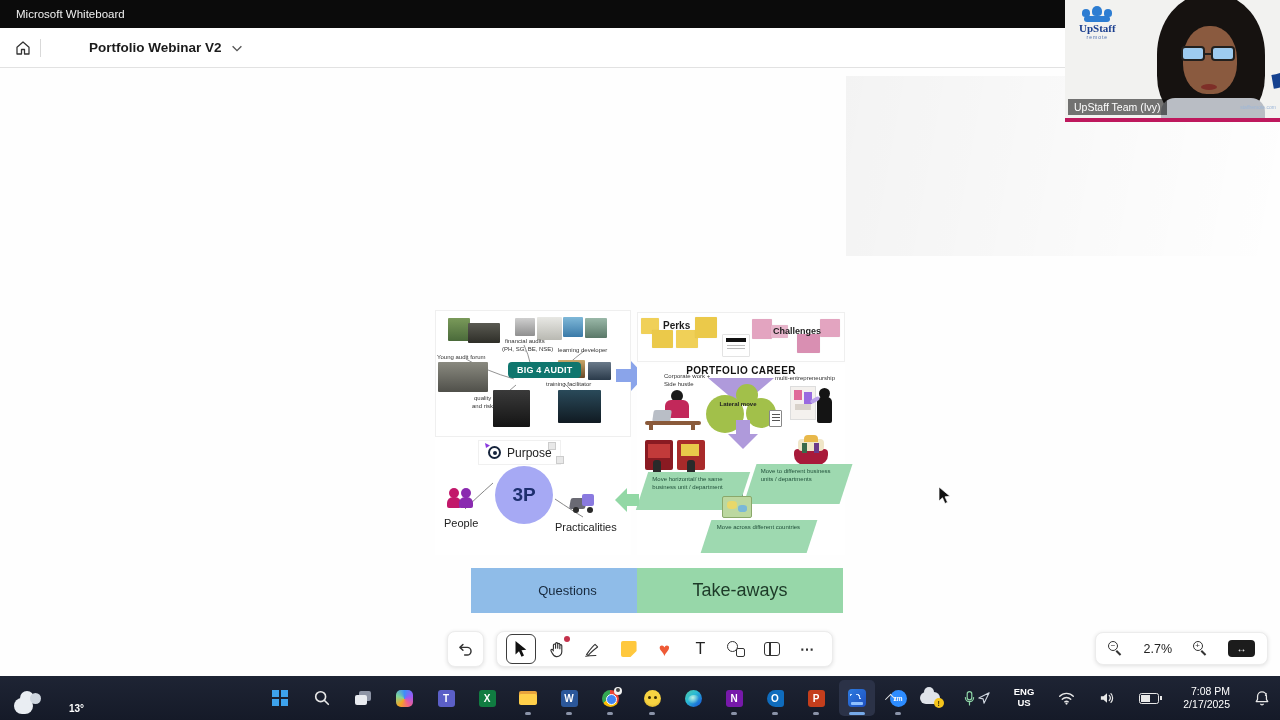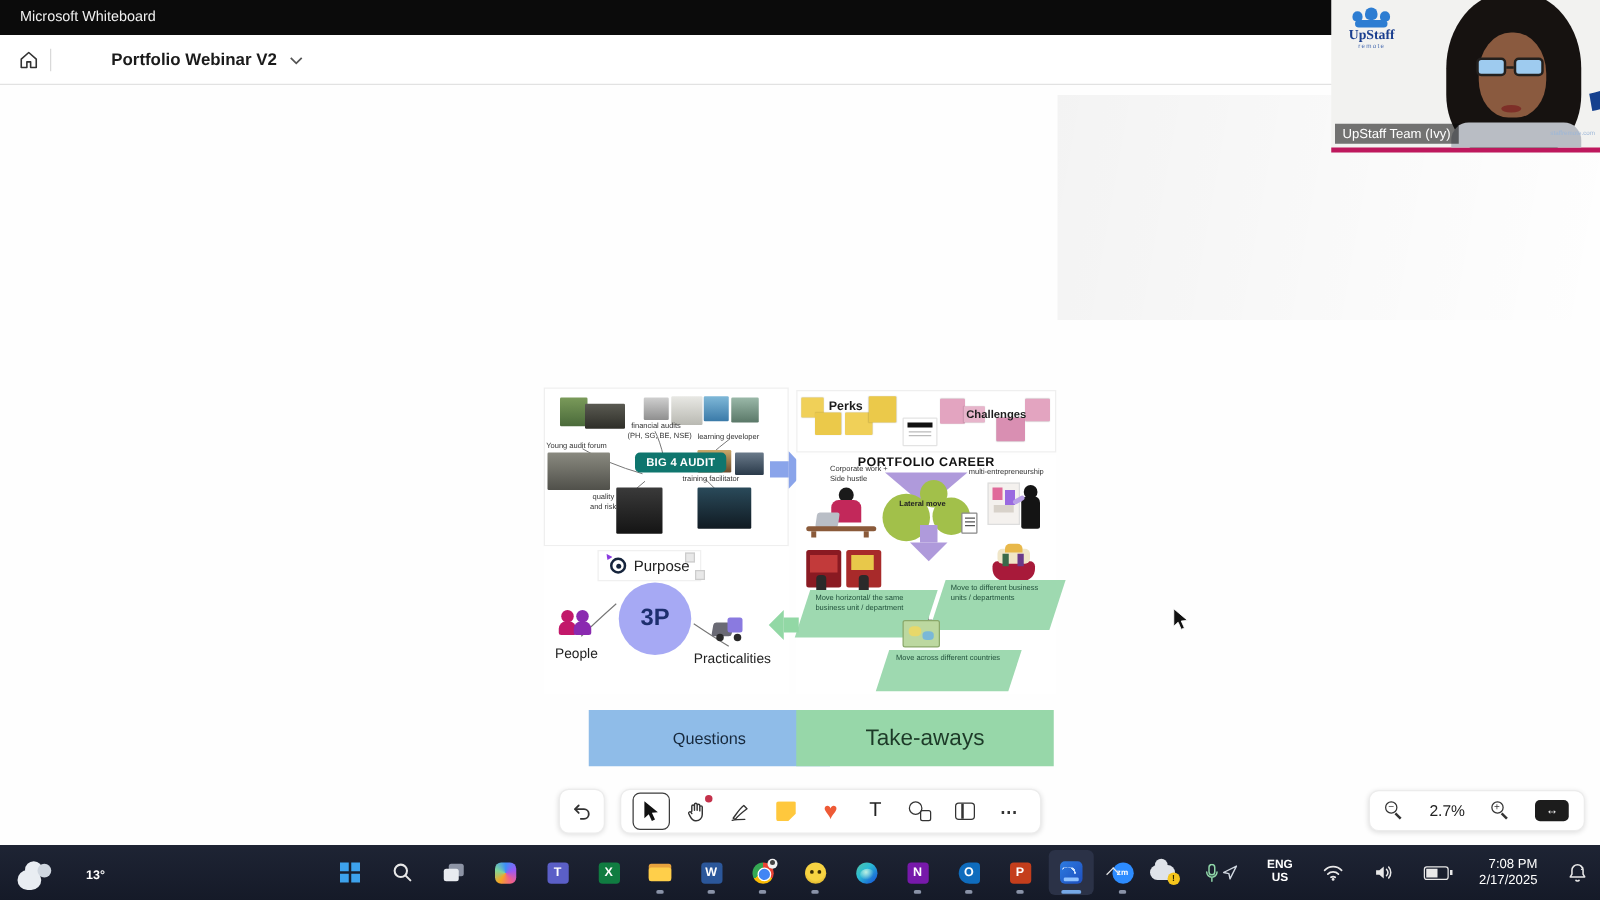--- a/index.html
+++ b/index.html
@@ -108,21 +108,21 @@
   .person-shoulders { position:absolute; left:96px; top:98px; width:104px; height:30px; background:#b9bdc4; border-radius:14px 14px 0 0; }
   .glasses { position:absolute; left:116px; top:46px; display:flex; align-items:center; }
   .glasses .g { width:24px; height:15px; background:#9ecbef; border:2px solid #23201e; border-radius:4px; }
   .glasses .b { width:6px; height:2px; background:#23201e; }
   .lips { position:absolute; left:136px; top:84px; width:16px; height:6px; background:#7e2f28; border-radius:50%; }
   .webcam-name { position:absolute; left:3px; bottom:3px; background:rgba(10,10,10,.55); color:#fff; font-size:10.5px; padding:2px 6px; }
   .webcam-watermark { position:absolute; right:4px; bottom:8px; font-size:5px; color:#9db7d8; }
 
   
   .taskbar { position:absolute; left:0; top:676px; width:1280px; height:44px; background:linear-gradient(#1e2434,#151a28); display:flex; align-items:center; z-index:6; }
-  .weather { position:absolute; left:14px; top:6px; width:70px; height:32px; display:flex; align-items:center; cursor:pointer;gap:34px; }
+  .weather { position:absolute; left:14px; top:6px; width:70px; height:32px; display:flex; align-items:flex-end; cursor:pointer;gap:34px; }
   .cloud { position:relative; width:34px; height:16px; background:#e9edf2; border-radius:10px; margin-top:12px; }
   .cloud:before { content:""; position:absolute; left:6px; top:-7px; width:14px; height:14px; background:#e9edf2; border-radius:50%; }
   .cloud:after { content:""; position:absolute; left:16px; top:-5px; width:11px; height:11px; background:#cfd6df; border-radius:50%; }
   .temp { color:#fff; font-size:10px; font-weight:bold; margin:4px 0 0 2px; }
 
   .tb-ic { position:absolute; top:4px; width:36px; height:36px; display:flex; align-items:center; justify-content:center; border-radius:5px; cursor:pointer; }
   .tb-ic .indicator { position:absolute; bottom:1px; left:50%; transform:translateX(-50%); width:6px; height:3px; border-radius:2px; background:#8a93a8; }
   .tb-ic.active { background:#2b3247; }
   .tb-ic.active .indicator { width:16px; background:#76a9e8; }
 

